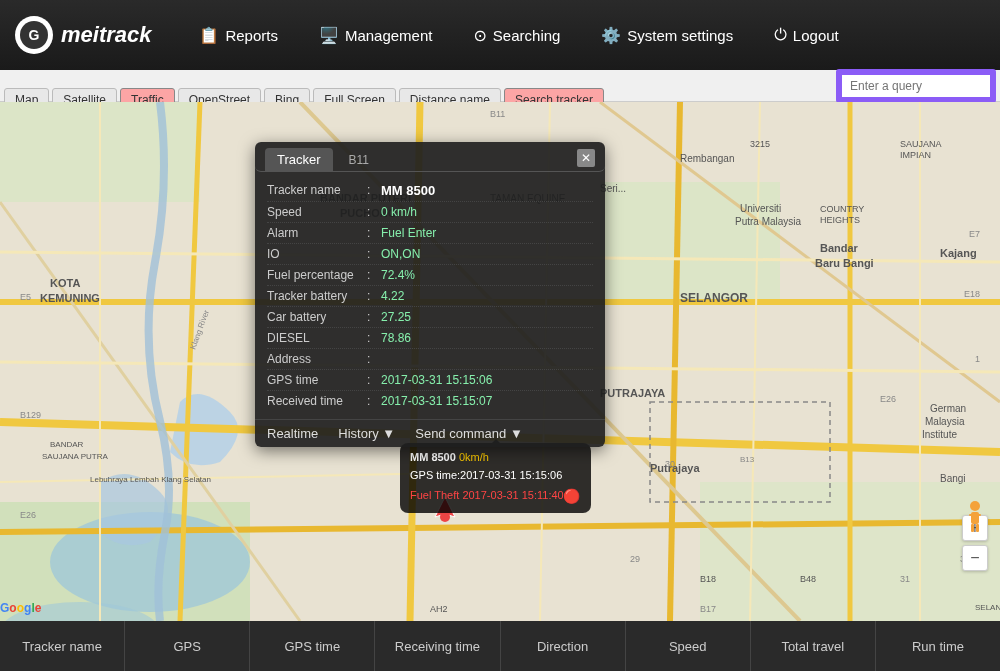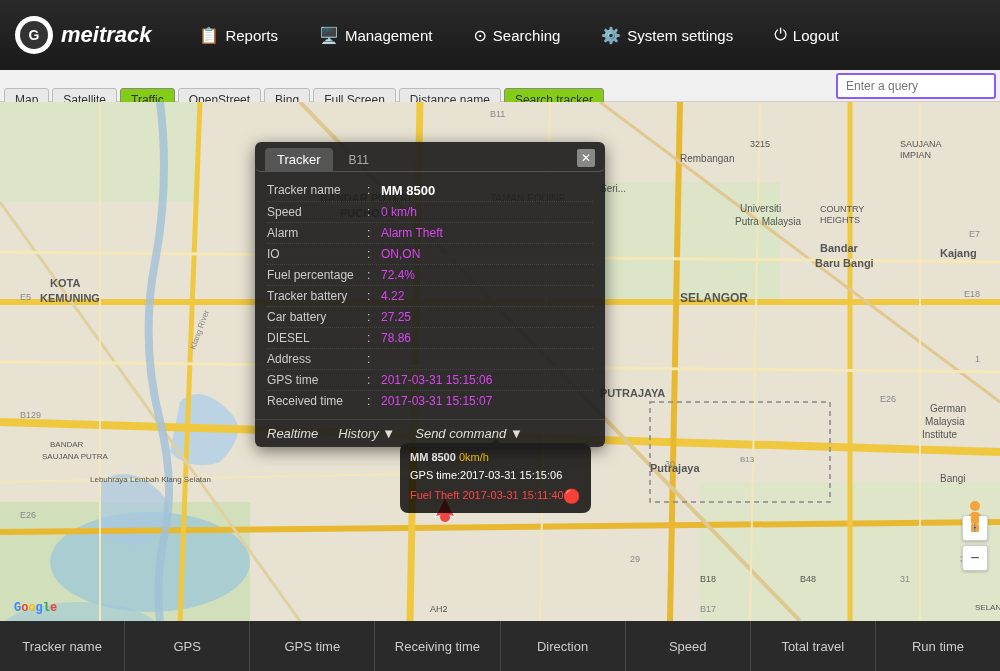--- a/index.html
+++ b/index.html
@@ -71,25 +71,25 @@
       padding: 4px 10px;
       background: #e8e8e8;
       border: 1px solid #bbb;
       border-radius: 3px;
       cursor: pointer;
       font-size: 12px;
       color: #333;
       white-space: nowrap;
       margin-top: 29px;
     }
-    .tool-btn.active { background: #84cc16; border-color: #888; }
+    .tool-btn.active { background: #fca5a5; border-color: #888; }
     #search-box {
       margin-left: auto;
       padding: 4px 8px;
-      border: 2px solid #8b5cf6;
+      border: 6px solid #8b5cf6;
       border-radius: 3px;
       font-size: 12px;
       width: 160px;
       background: #fff;
     }
 
     
     #map-container {
       width: 1000px;
       height: 519px;
@@ -167,36 +167,35 @@
       color: #ccc;
       font-size: 12px;
       flex-shrink: 0;
     }
     .popup-colon {
       width: 14px;
       color: #ccc;
       font-size: 12px;
     }
     .popup-value {
-      color: #d946ef;
+      color: #86efac;
       font-size: 12px;
       flex: 1;
     }
     .popup-name-value {
       color: #fff;
       font-size: 13px;
       font-weight: bold;
     }
     #popup-footer {
       display: flex;
       align-items: center;
       padding: 6px 12px;
       gap: 20px;
       border-top: 1px solid #444;
-      font-style: italic;
     }
     .popup-footer-btn {
       color: #ddd;
       font-size: 13px;
       cursor: pointer;
       display: flex;
       align-items: center;
       gap: 3px;
     }
 
@@ -259,24 +258,24 @@
       width: 26px;
       height: 36px;
       z-index: 50;
       cursor: pointer;
     }
 
     
     #google-logo {
       position: absolute;
       bottom: 6px;
-      left: 14px;
+      left: 0;
       font-size: 12px;
       color: #555;
-      font-family: Liberation Mono, monospace;
+      font-family: Liberation Sans, sans-serif;
     }
     #google-logo span:first-child { color: #4285F4; font-weight: bold; }
     #google-logo span:nth-child(2) { color: #EA4335; font-weight: bold; }
     #google-logo span:nth-child(3) { color: #FBBC05; font-weight: bold; }
     #google-logo span:nth-child(4) { color: #4285F4; font-weight: bold; }
     #google-logo span:nth-child(5) { color: #34A853; font-weight: bold; }
     #google-logo span:nth-child(6) { color: #EA4335; font-weight: bold; }
 
     
     #status-bar {
@@ -455,21 +454,21 @@
         <span class="popup-value popup-name-value">MM 8500</span>
       </div>
       <div class="popup-row">
         <span class="popup-label">Speed</span>
         <span class="popup-colon">:</span>
         <span class="popup-value">0 km/h</span>
       </div>
       <div class="popup-row">
         <span class="popup-label">Alarm</span>
         <span class="popup-colon">:</span>
-        <span class="popup-value">Alarm Theft</span>
+        <span class="popup-value">Fuel Enter</span>
       </div>
       <div class="popup-row">
         <span class="popup-label">IO</span>
         <span class="popup-colon">:</span>
         <span class="popup-value">ON,ON</span>
       </div>
       <div class="popup-row">
         <span class="popup-label">Fuel percentage</span>
         <span class="popup-colon">:</span>
         <span class="popup-value">72.4%</span>

